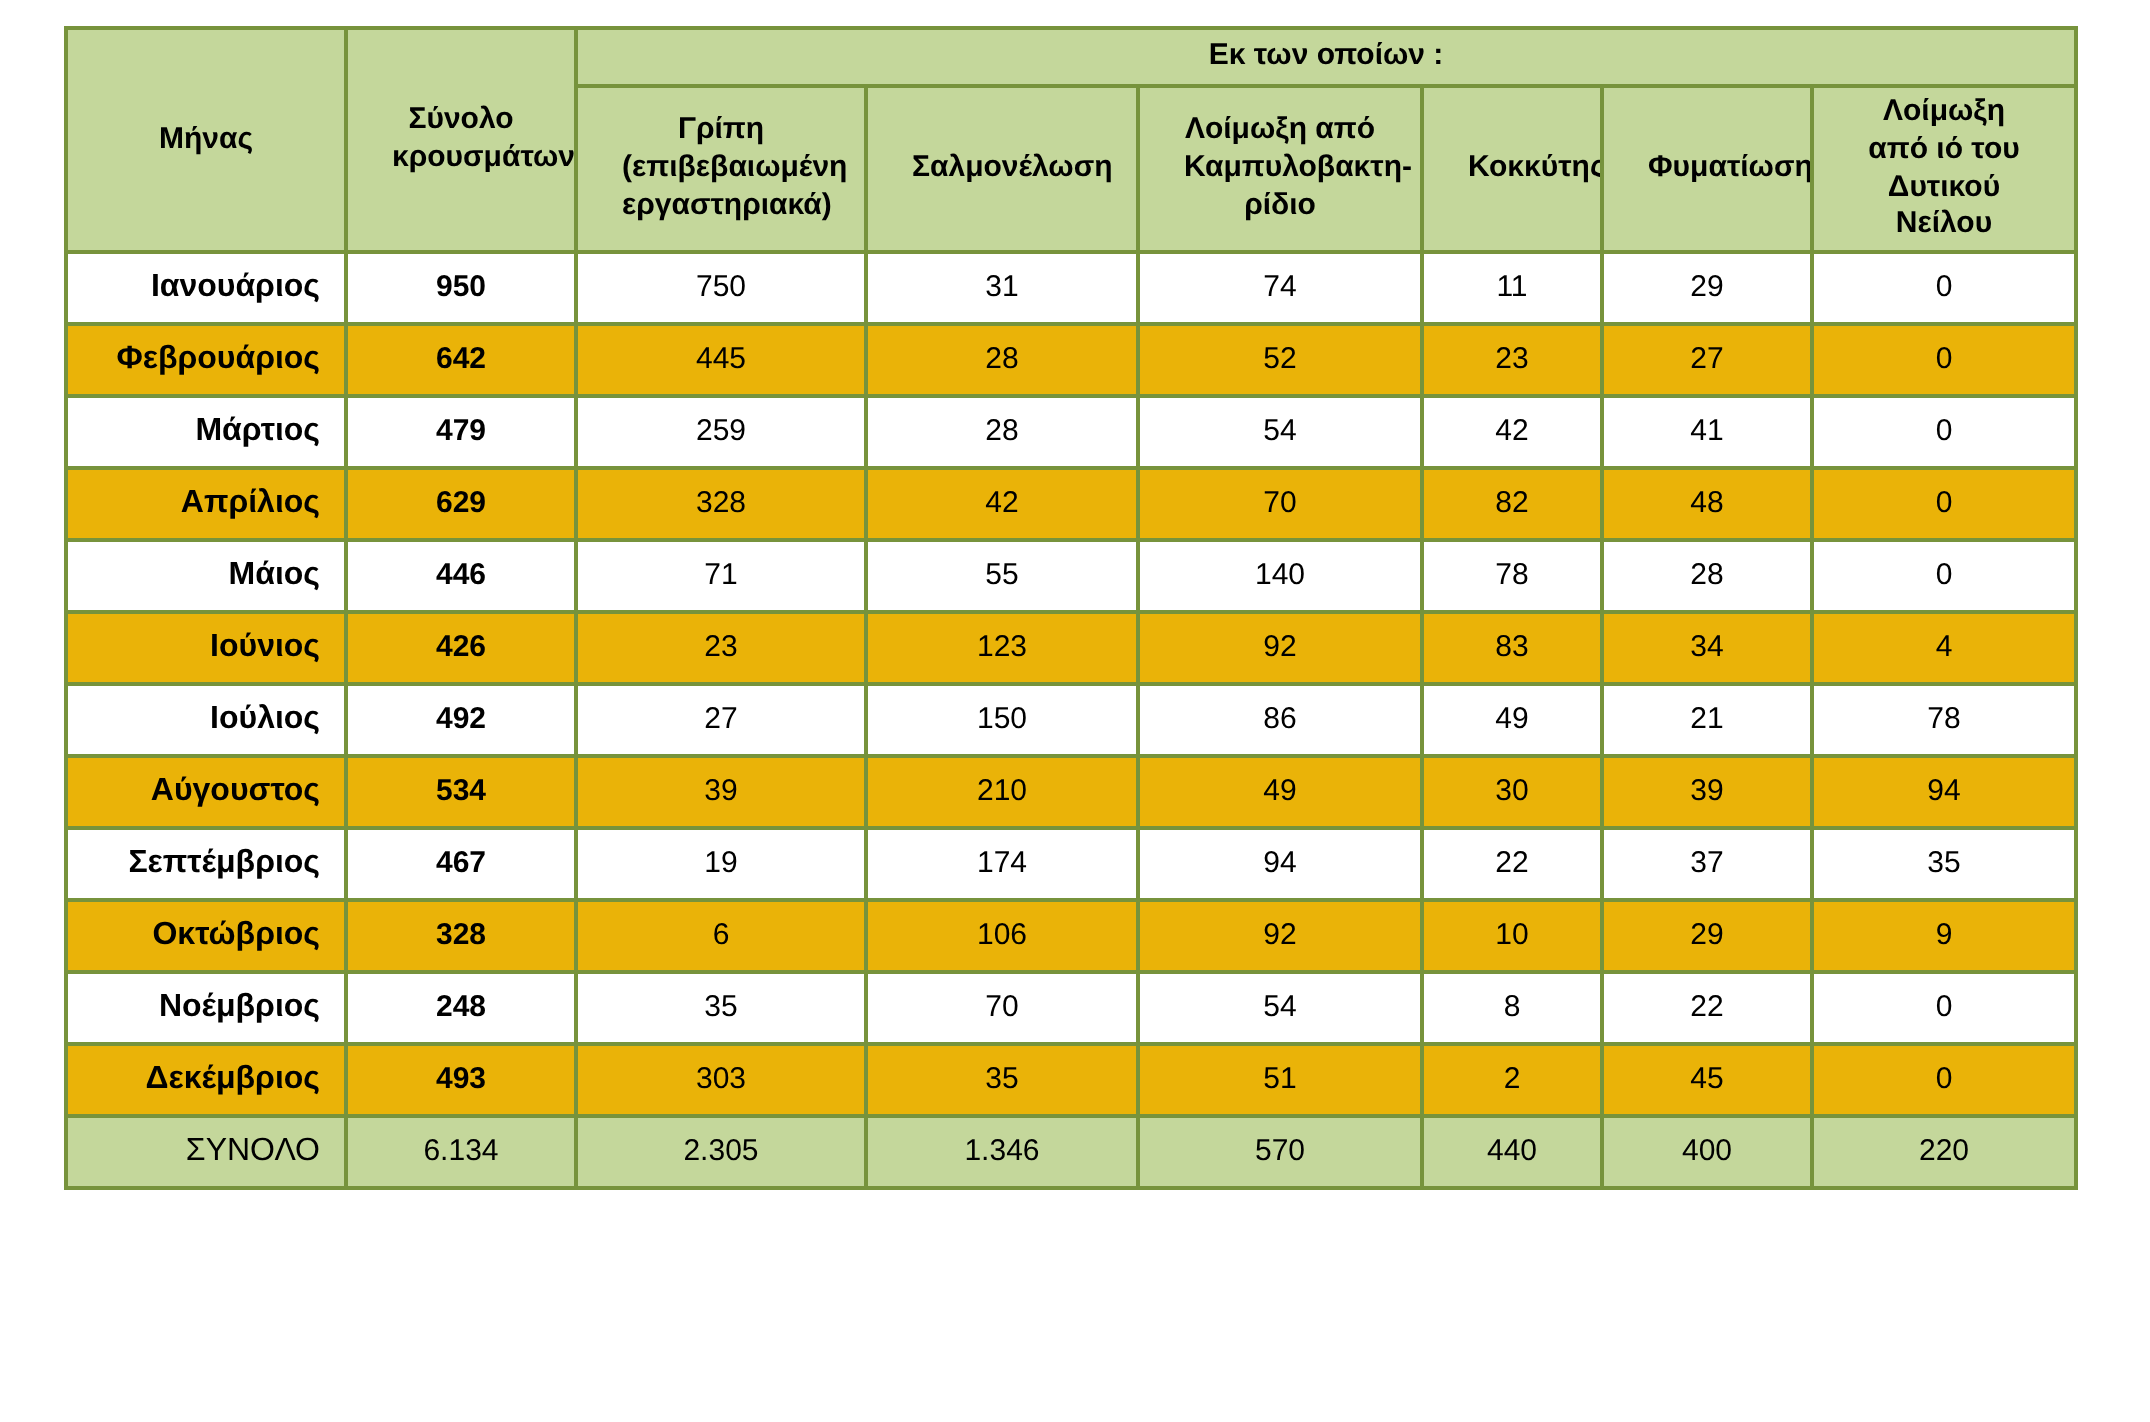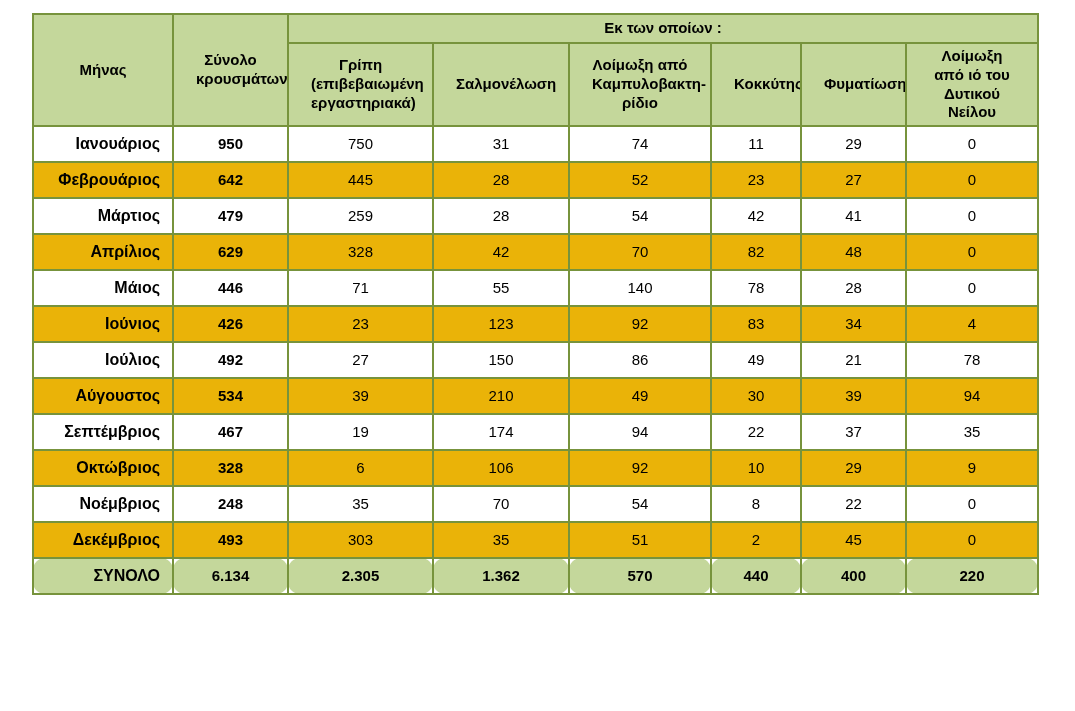--- a/index.html
+++ b/index.html
@@ -43,23 +43,22 @@
     text-align: right;
     font-weight: bold;
     padding-right: 12px;
     font-size: 16px;
   }
   tbody td.total { font-weight: bold; }
   tbody tr.odd td  { background: #ffffff; }
   tbody tr.even td { background: #eab308; }
   tbody tr.sum td {
     background: #c4d79b;
-    font-weight: bold;
+    font-weight: normal;
     height: 36px;
-    border-radius: 12px;
   }
   tbody tr.sum td.month { font-size: 16px; }
 </style>
 </head>
 <body>
 
 <div class="page">
 
 
   <table class="cases">
@@ -206,21 +205,21 @@
         <td>35</td>
         <td>51</td>
         <td>2</td>
         <td>45</td>
         <td>0</td>
       </tr>
       <tr class="sum">
         <td class="month">ΣΥΝΟΛΟ</td>
         <td class="total">6.134</td>
         <td>2.305</td>
-        <td>1.362</td>
+        <td>1.346</td>
         <td>570</td>
         <td>440</td>
         <td>400</td>
         <td>220</td>
       </tr>
     </tbody>
   </table>
 
 </div>
 

